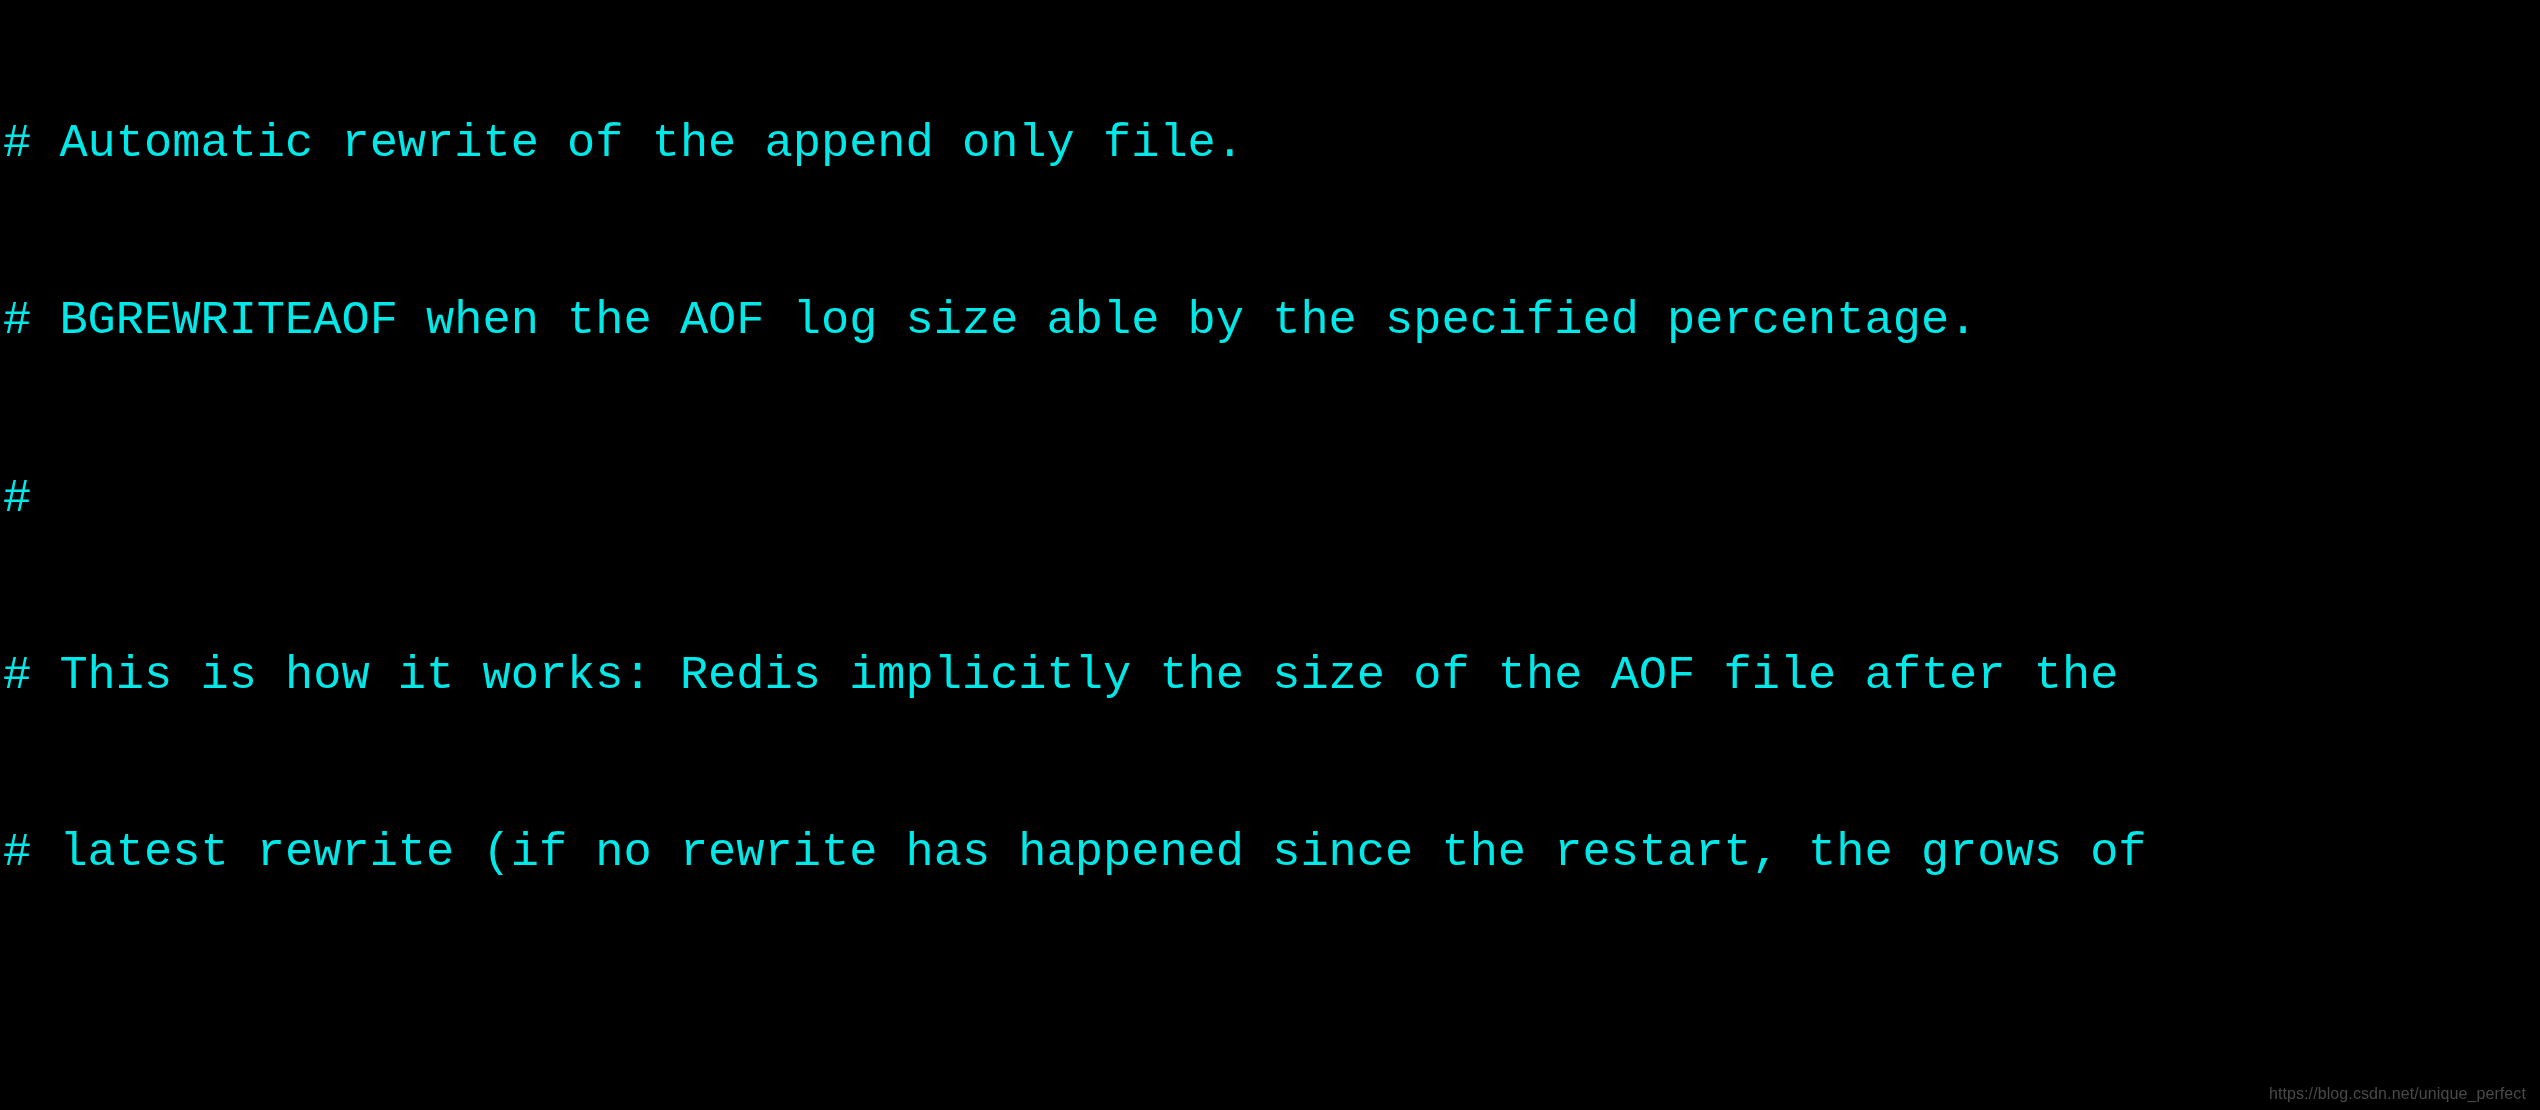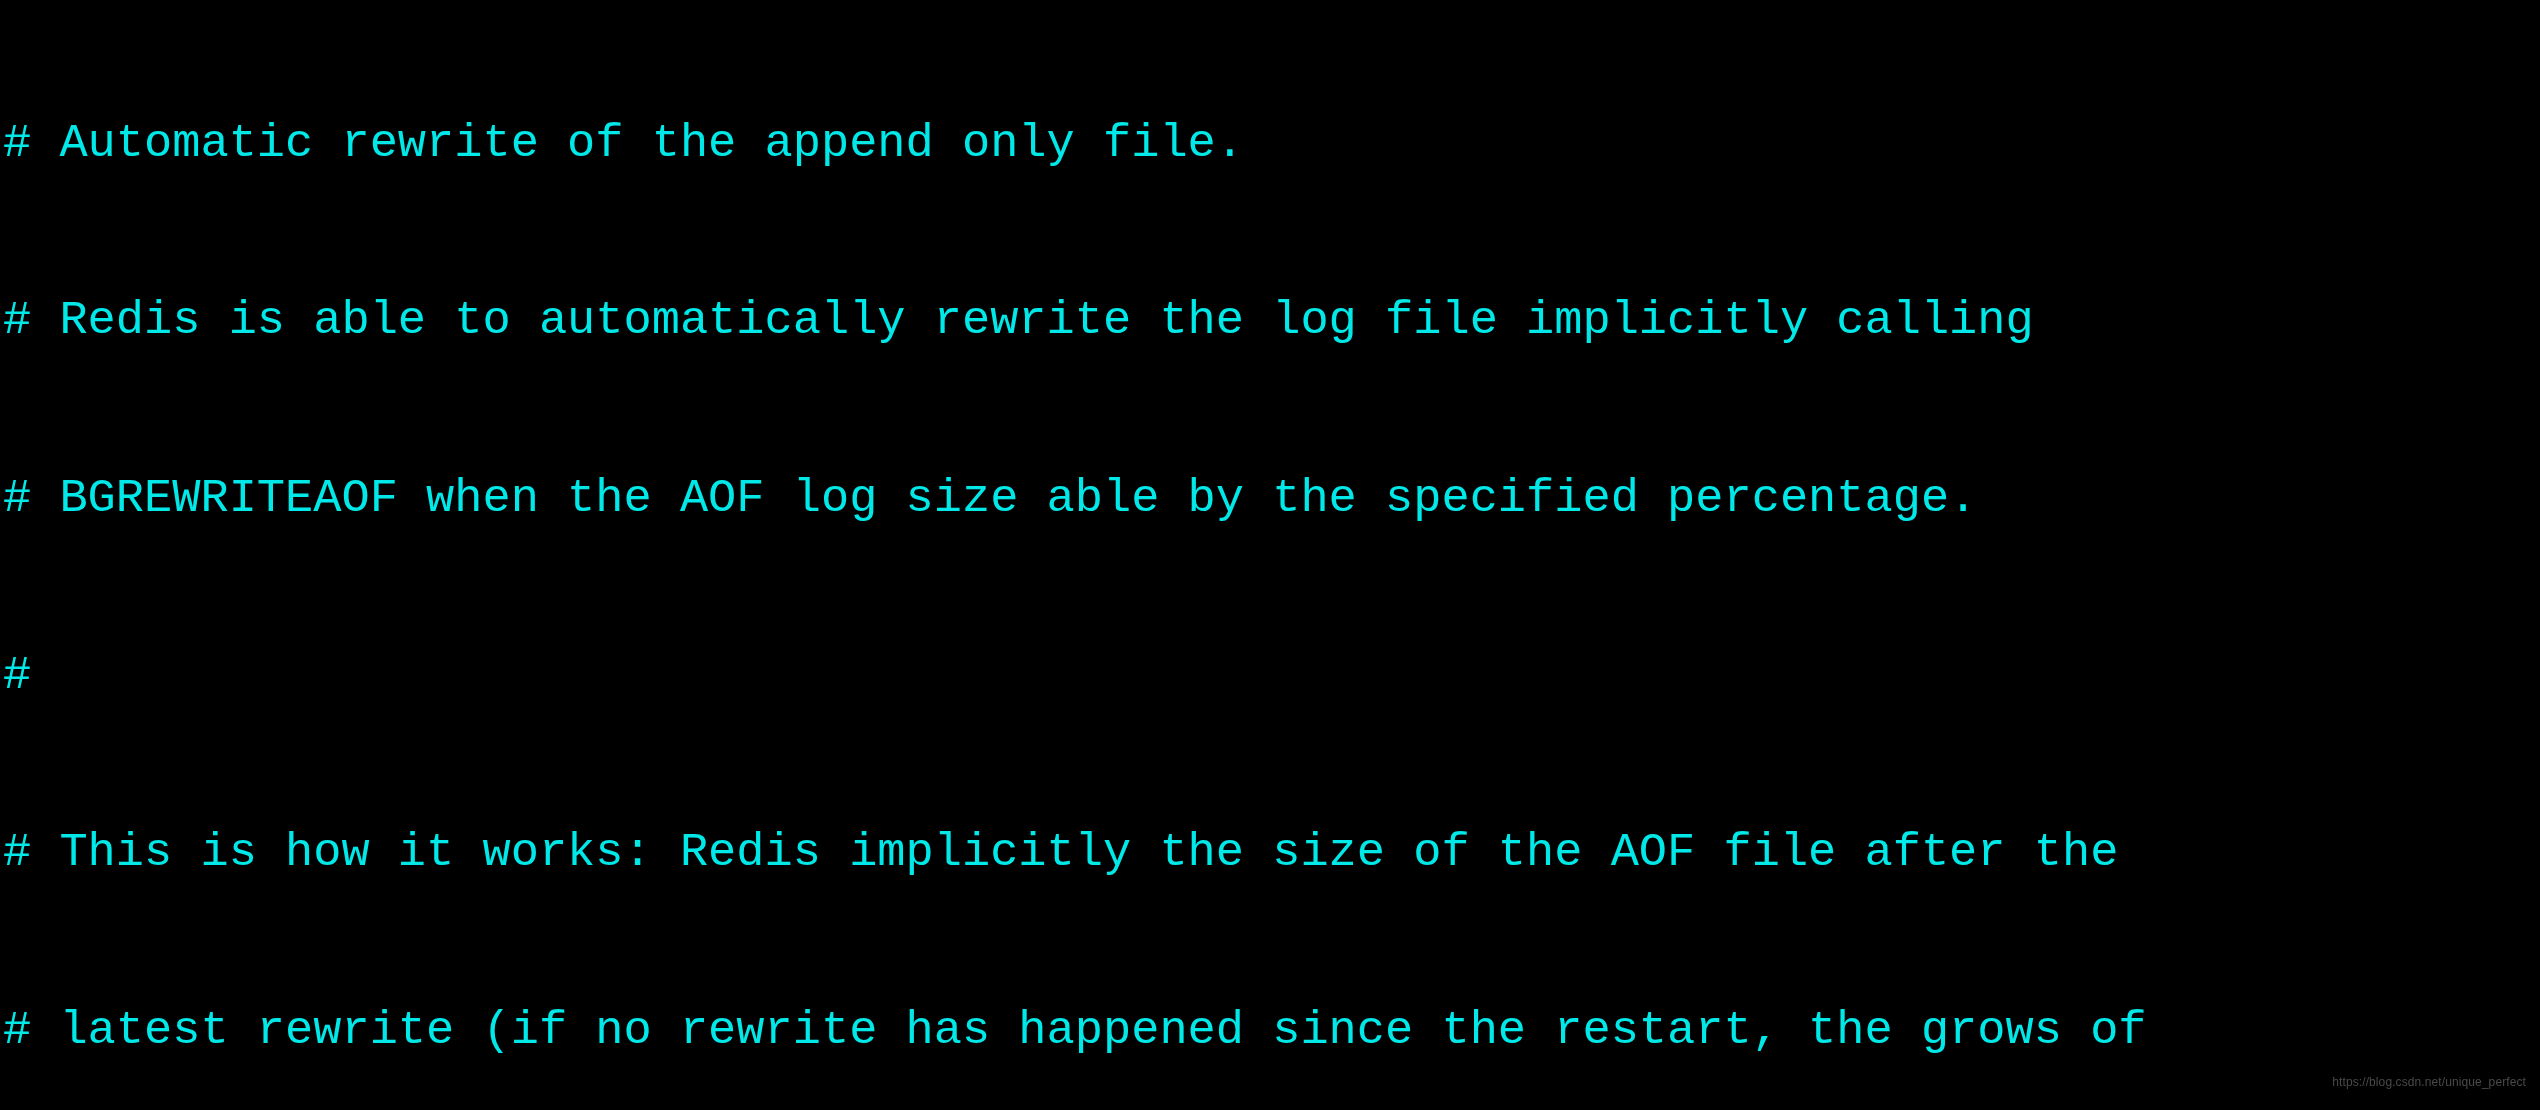--- a/index.html
+++ b/index.html
@@ -47,37 +47,36 @@
     white-space: pre;
   }
 
   .comment {
     color: #00e8e8;
   }
 
   #watermark {
     position: absolute;
     right: 14px;
-    bottom: 21px;
+    bottom: 7px;
     color: #4a4a4a;
     font-family: "Liberation Sans", "DejaVu Sans", sans-serif;
-    font-size: 12px;
+    font-size: 16px;
     letter-spacing: 0.1px;
     white-space: nowrap;
     user-select: none;
   }
 </style>
 </head>
 <body>
 
 <div id="terminal">
 
   <div id="code-block">
     <span class="code-line comment"># Automatic rewrite of the append only file.</span>
-    <span class="code-line comment"># Redis is able to automatically rewrite the log file implicitly calling</span>
     <span class="code-line comment"># BGREWRITEAOF when the AOF log size able by the specified percentage.</span>
     <span class="code-line comment">#</span>
     <span class="code-line comment"># This is how it works: Redis implicitly the size of the AOF file after the</span>
     <span class="code-line comment"># latest rewrite (if no rewrite has happened since the restart, the grows of</span>
     
     
     
     
     
     

